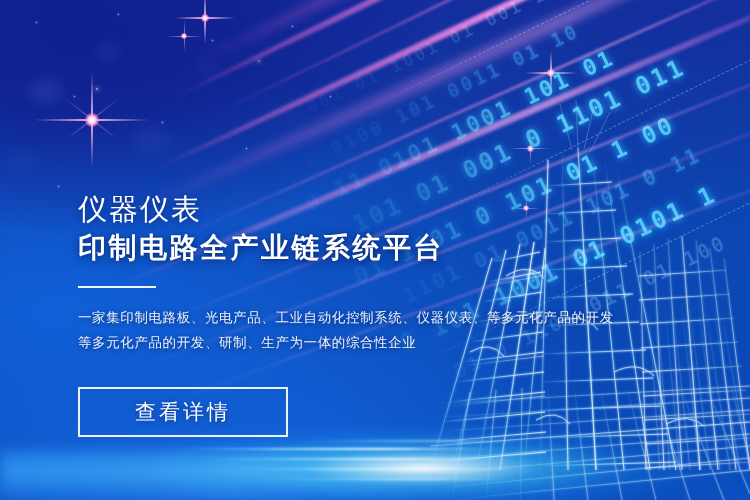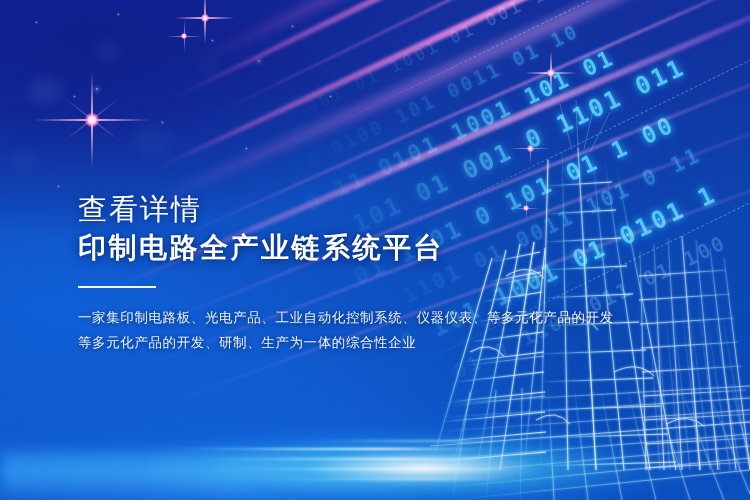--- a/index.html
+++ b/index.html
@@ -492,26 +492,27 @@
     <div class="burst"></div>
     <div class="ray" style="left:170px; top:448px; width:340px;"></div>
     <div class="ray" style="left:200px; top:458px; width:320px; opacity:.8;"></div>
     <div class="ray" style="left:230px; top:468px; width:300px; opacity:.7;"></div>
     <div class="ray" style="left:256px; top:478px; width:270px; opacity:.5;"></div>
     <div class="ray" style="left:300px; top:440px; width:230px; opacity:.45;"></div>
   </div>
 
   <div class="content">
 
-    <div class="eyebrow">查看详情</div>
+    <div class="eyebrow">仪器仪表</div>
 
     <div class="headline">印制电路全产业链系统平台</div>
 
     <div class="divider"></div>
 
     <div class="desc">
       <div>一家集印制电路板、光电产品、工业自动化控制系统、仪器仪表、等多元化产品的开发</div>
       <div>等多元化产品的开发、研制、生产为一体的综合性企业</div>
     </div>
 
+    <div class="cta">查看详情</div>
   </div>
 
 </div>
 
 </body></html>

